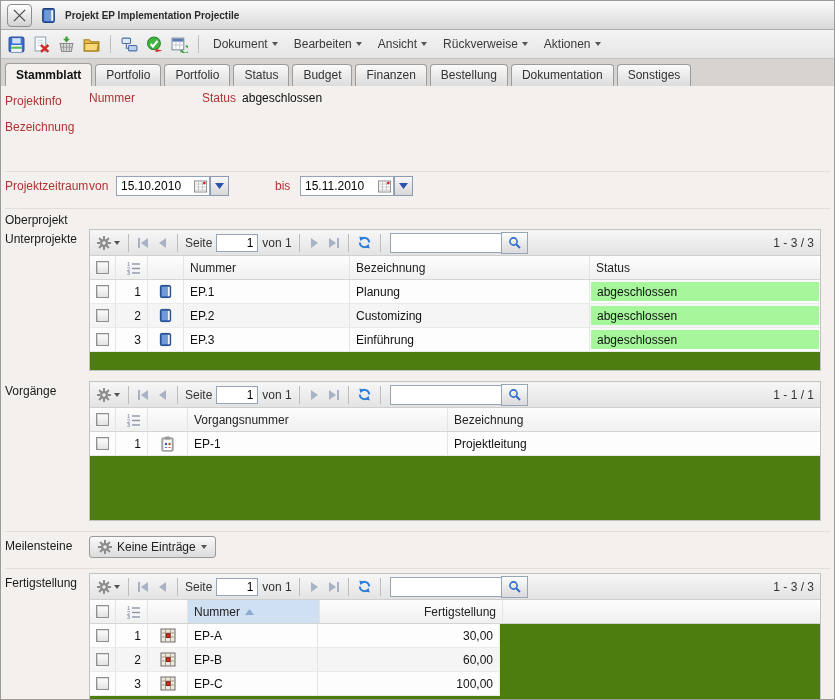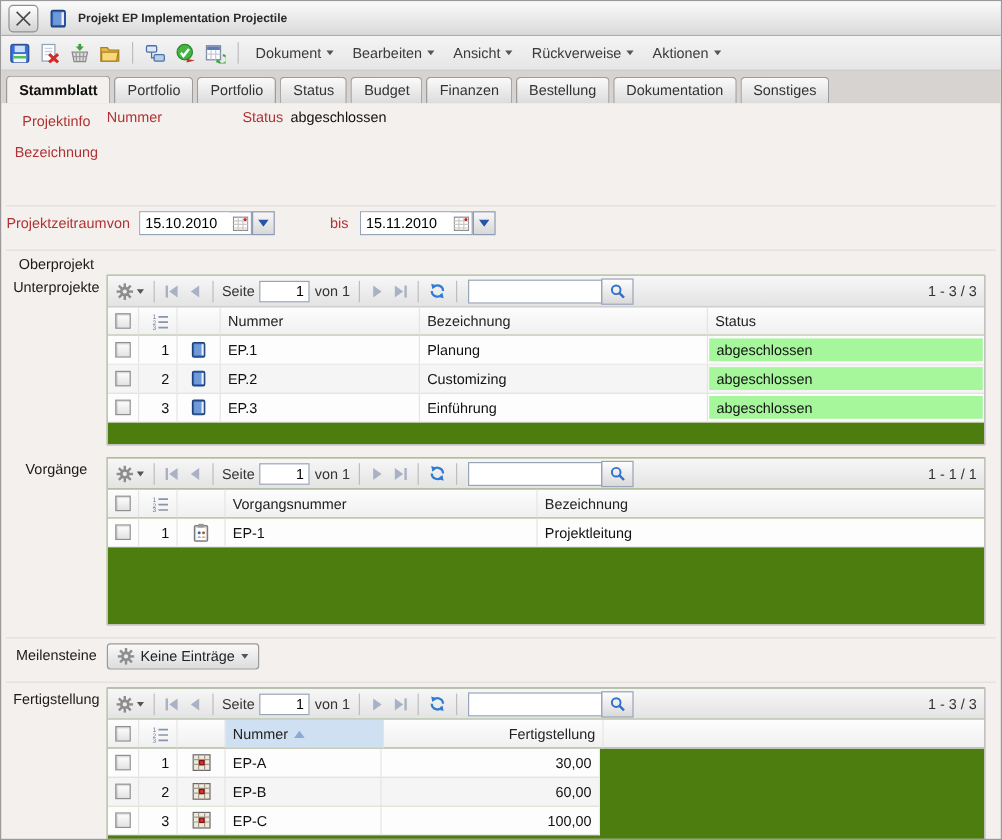--- a/index.html
+++ b/index.html
@@ -20,21 +20,21 @@
   .caret { width:0; height:0; border-left:3.5px solid transparent; border-right:3.5px solid transparent; border-top:4px solid #555; display:inline-block; }
 
   
   .tabbar { height:27px; background:#d6d3d0; display:flex; align-items:flex-end; padding:4px 4px 0 4px; gap:3px; }
   .tab { border:1px solid #9c9c9c; border-bottom:none; border-radius:4px 4px 0 0; background:linear-gradient(#fafafa,#dcdcdc); padding:3px 10px 4px 10px; font-size:12px; color:#333; cursor:pointer; }
   .tab.active { background:#f3f0ee; font-weight:bold; padding-top:4px; color:#111; }
 
   
   .content { padding:5px 4px 0 4px; }
   .frow { display:flex; align-items:flex-start; }
-  .flabel { width:84px; flex:0 0 84px; font-size:12px; color:#1a1a1a; padding-top:3px;text-align:center; }
+  .flabel { width:84px; flex:0 0 84px; font-size:12px; color:#1a1a1a; padding-top:3px; }
   .red { color:#b03333; }
   .fbody { flex:1; display:flex; align-items:center; }
   .inl { font-size:12px; padding-top:0; }
   .val { color:#111; margin-left:6px; font-size:12px; }
   .txt { border:1px solid #97a3b7; background:#fff; font-family:"Liberation Sans",sans-serif; font-size:12px; height:20px; padding:0 4px; }
   .tarea { border:1px solid #97a3b7; background:#fff; font-family:"Liberation Sans",sans-serif; font-size:12px; width:322px; height:44px; resize:none; padding:2px 4px; }
   .sepline { height:1px; background:#e2dedb; margin:4px 0; }
 
   .dwrap { display:inline-flex; border:1px solid #97a3b7; background:#fff; height:20px; align-items:center; }
   .dwrap input { border:none; width:74px; height:18px; font-size:12px; padding:0 4px; font-family:"Liberation Sans",sans-serif; }

